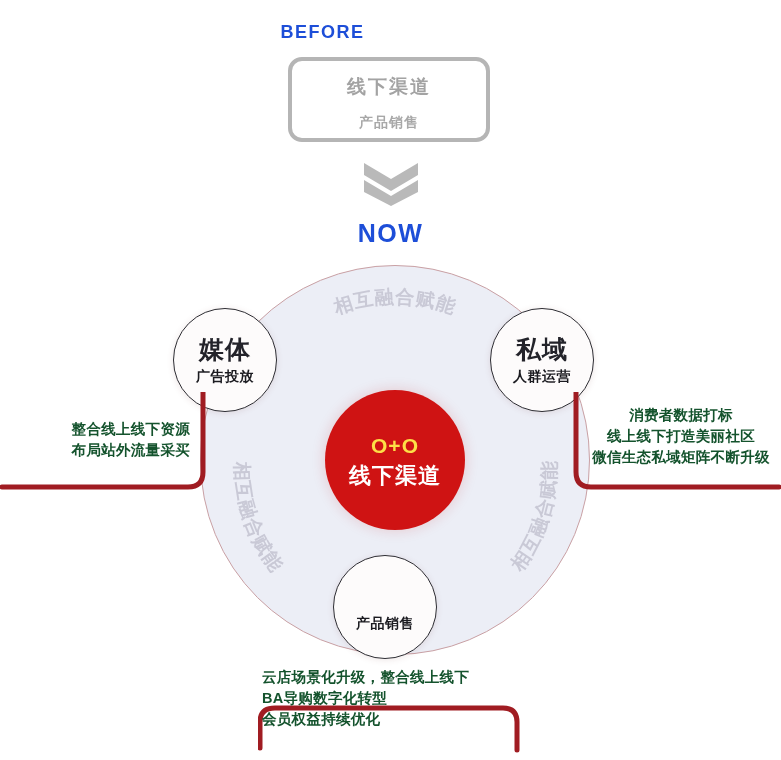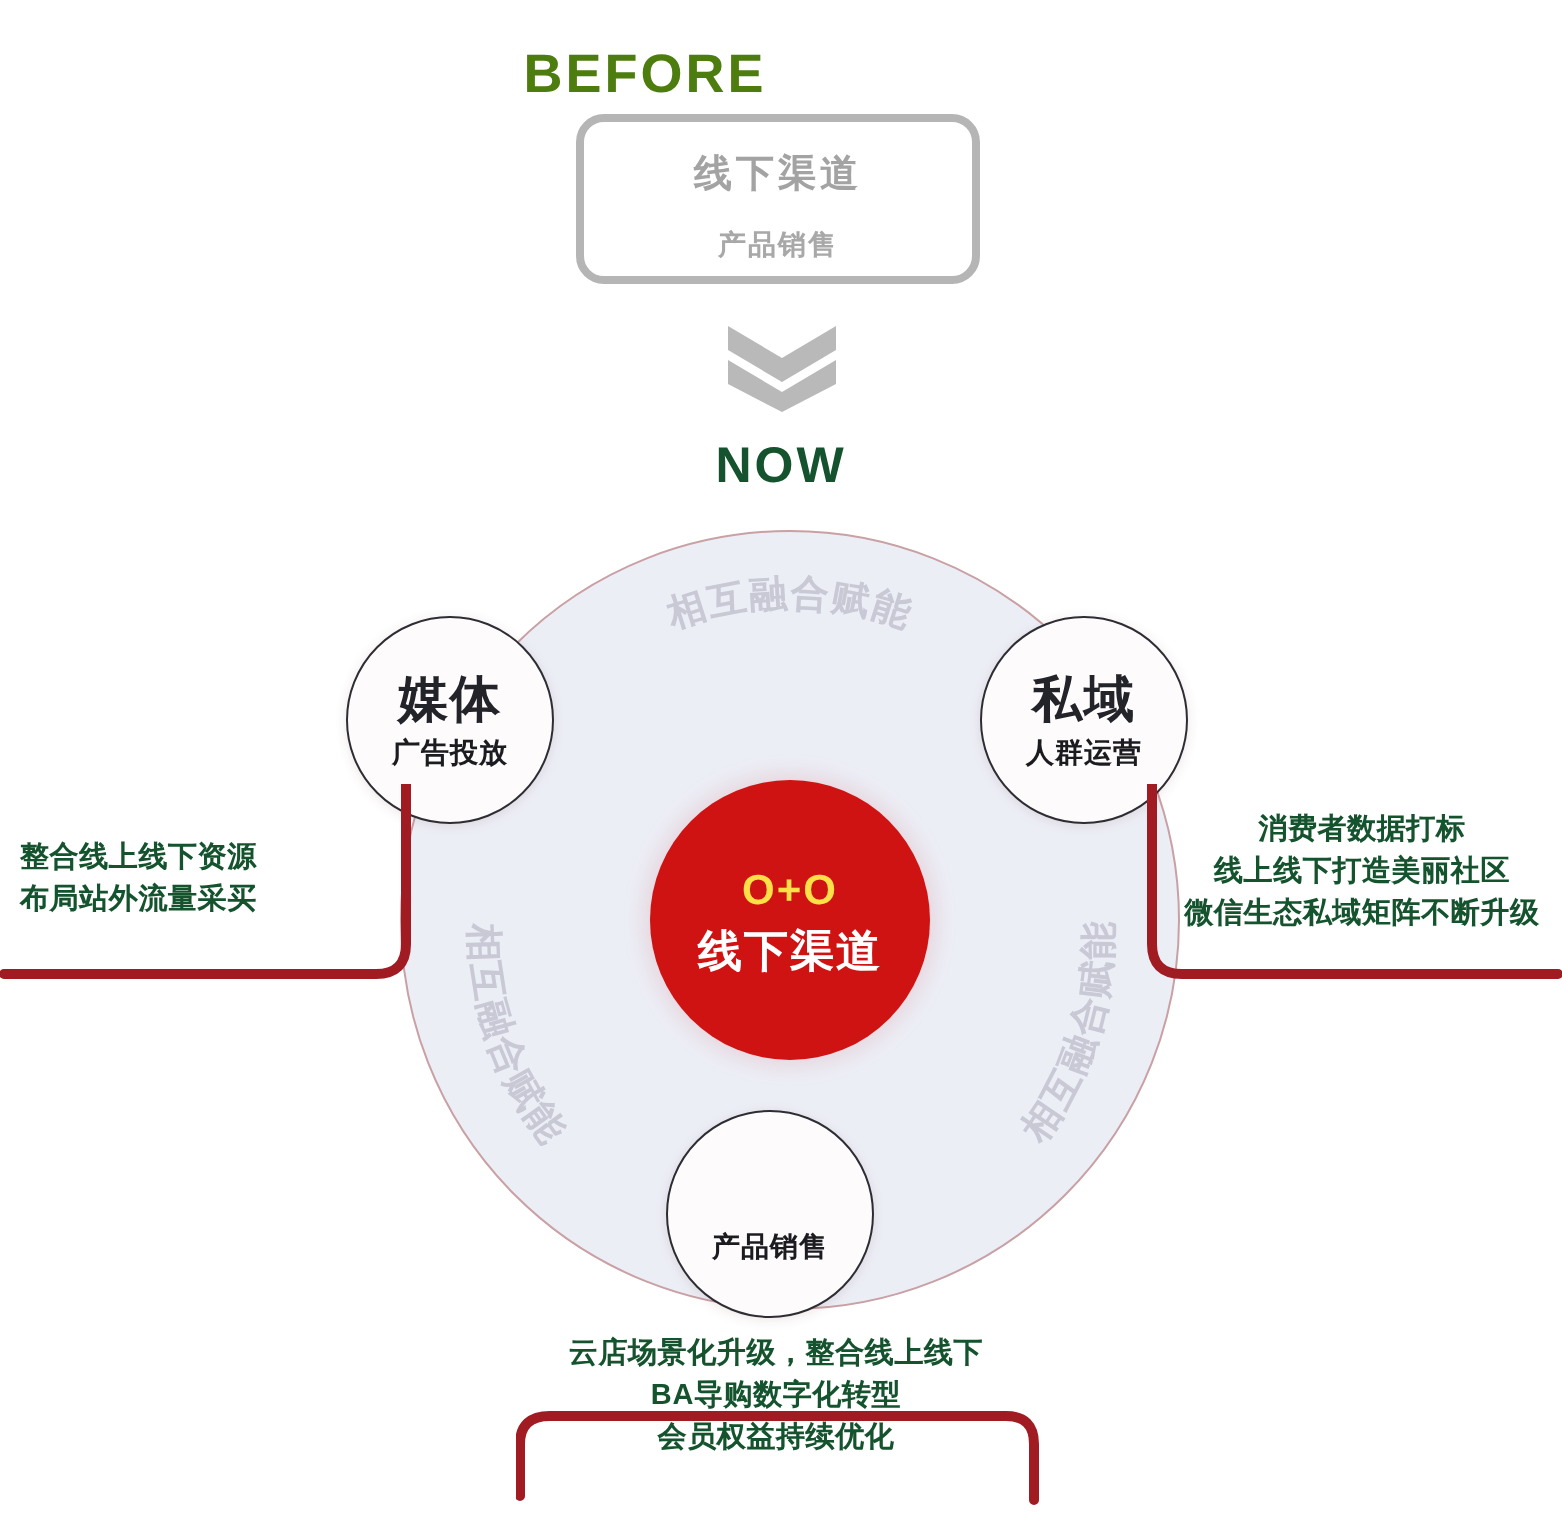--- a/index.html
+++ b/index.html
@@ -18,24 +18,24 @@
     overflow: hidden;
   }
 
   
   .before-label {
     position: absolute;
     left: 0;
     top: 22px;
     width: 645px;
     text-align: center;
-    font-size: 27px;
+    font-size: 18px;
     font-weight: bold;
     letter-spacing: 1.5px;
-    color: #4d7c0f;
+    color: #1d4ed8;
   }
   .before-box {
     position: absolute;
     left: 288px;
     top: 57px;
     width: 202px;
     height: 85px;
     border: 4px solid #b5b5b5;
     border-radius: 14px;
     box-sizing: border-box;
@@ -76,21 +76,21 @@
   
   .now-label {
     position: absolute;
     left: 0;
     top: 219px;
     width: 781px;
     text-align: center;
     font-size: 25px;
     font-weight: bold;
     letter-spacing: 1.5px;
-    color: #14532d;
+    color: #1d4ed8;
   }
 
   
   .diagram {
     position: absolute;
     left: 0;
     top: 245px;
     width: 781px;
     height: 430px;
   }
@@ -192,23 +192,23 @@
 
   
   .callout-text {
     position: absolute;
     font-size: 14.5px;
     font-weight: bold;
     color: #14532d;
     line-height: 1.45;
     letter-spacing: 0.3px;
   }
-  #callout-left-text  { left: 10px;  top: 419px; width: 180px; text-align: left; }
+  #callout-left-text  { left: 10px;  top: 419px; width: 180px; text-align: right; }
   #callout-right-text { left: 585px; top: 405px; width: 192px; text-align: center; }
-  #callout-bottom-text{ left: 262px; top: 667px; width: 252px; text-align: center; }
+  #callout-bottom-text{ left: 262px; top: 667px; width: 252px; }
 
   .bracket {
     position: absolute;
     pointer-events: none;
   }
   #bracket-left   { left: 0px;   top: 392px; width: 215px; height: 105px; }
   #bracket-right  { left: 565px; top: 392px; width: 216px; height: 105px; }
   #bracket-bottom { left: 258px; top: 700px; width: 262px; height: 60px; }
 </style>
 </head>

